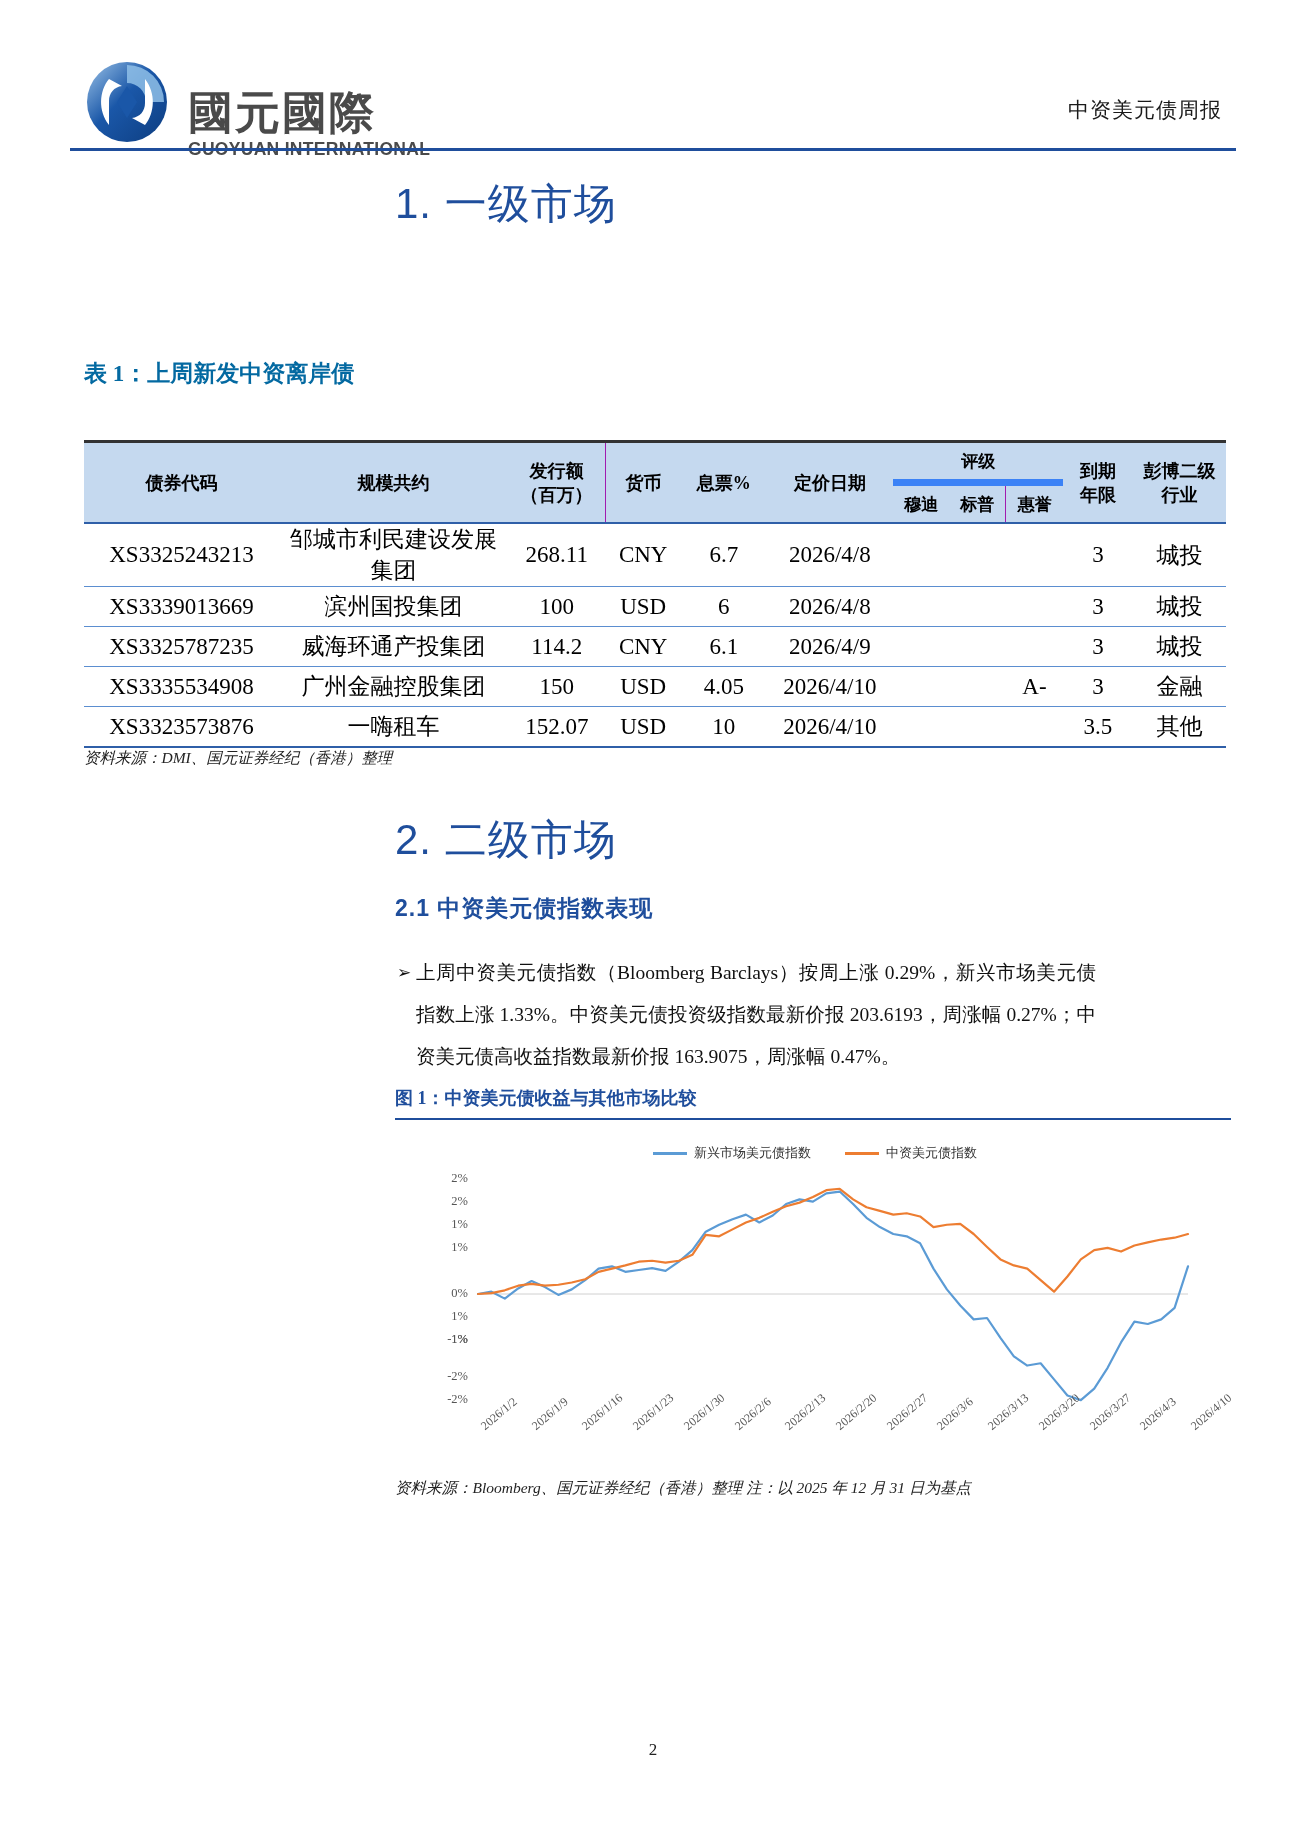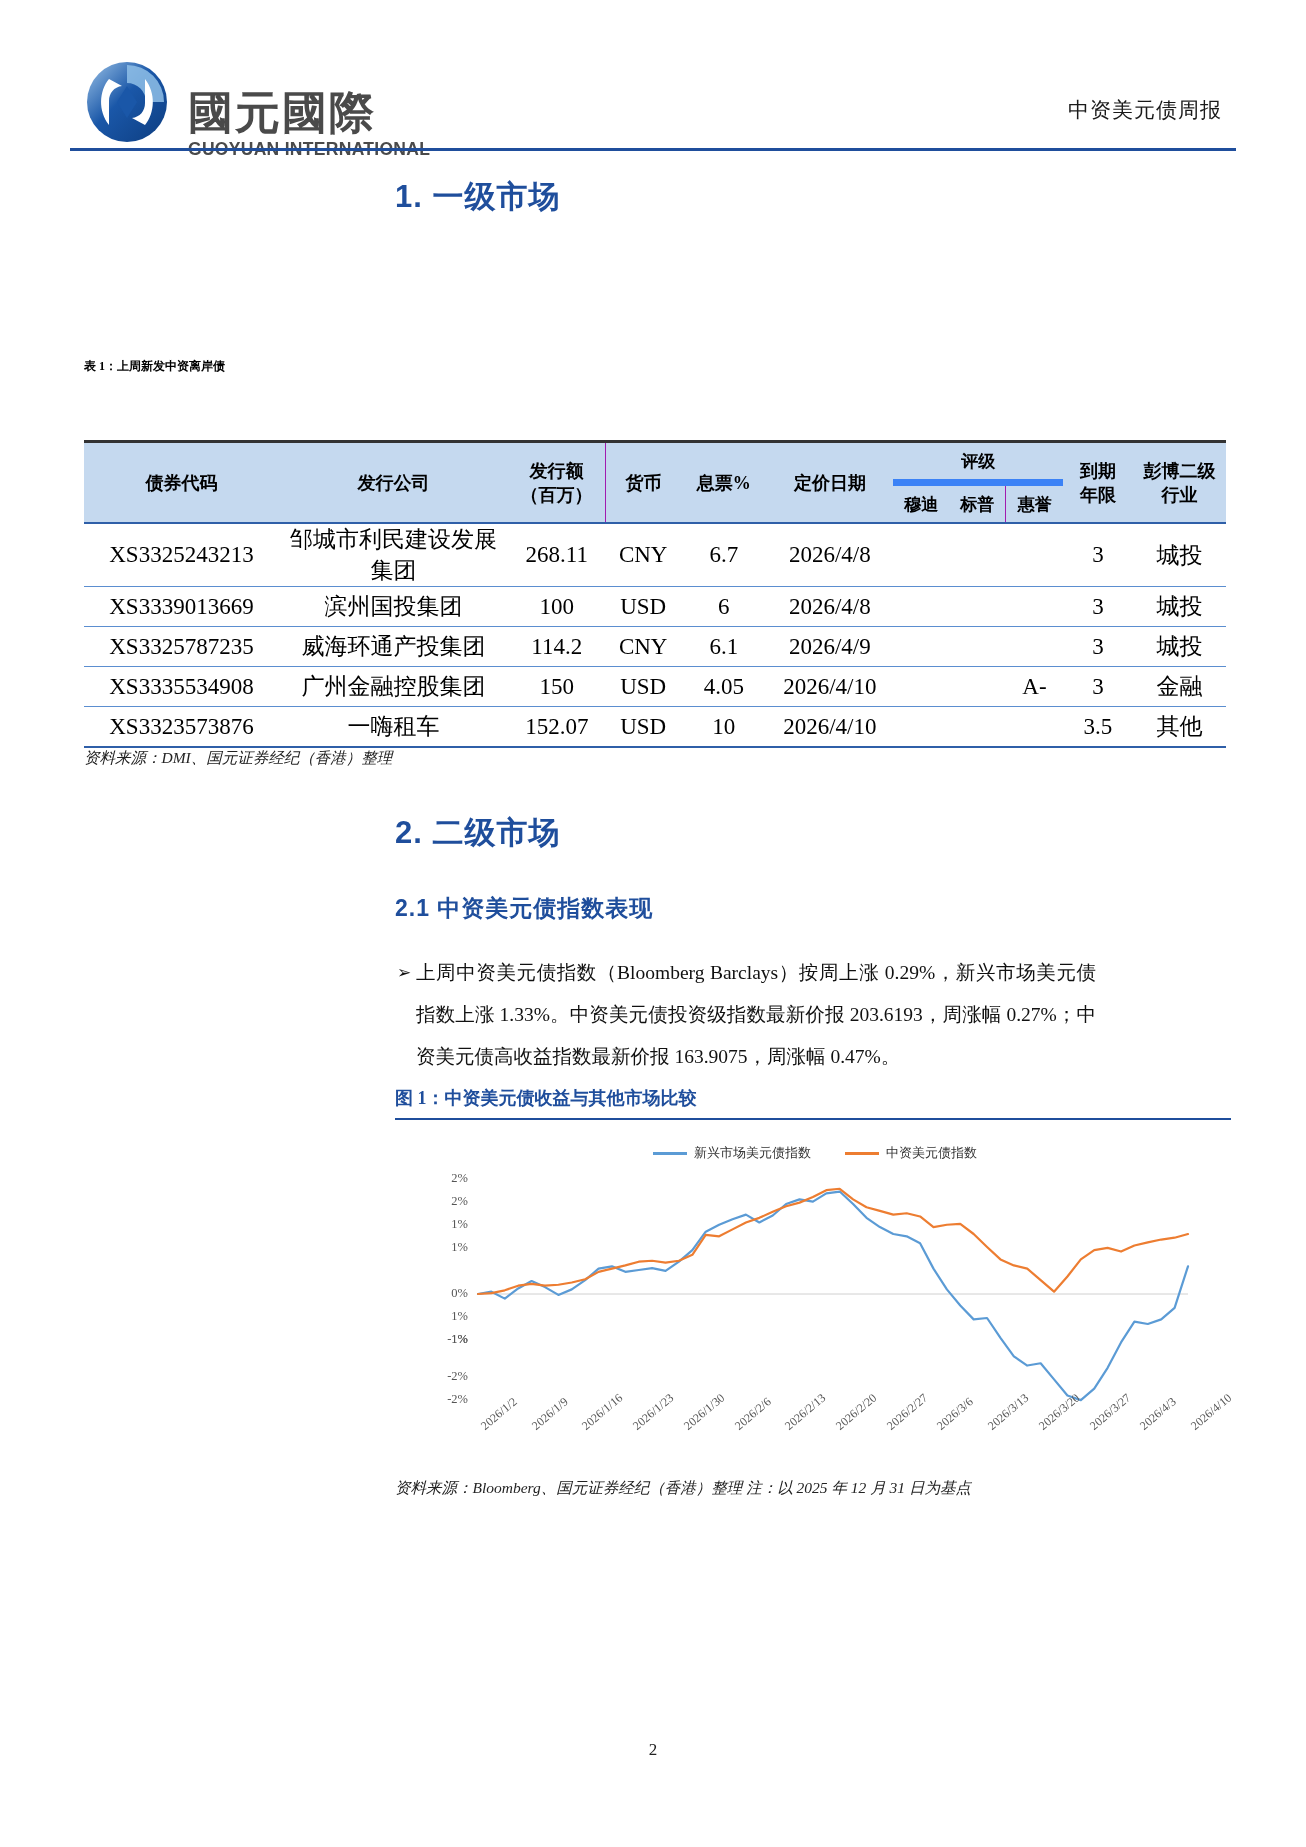--- a/index.html
+++ b/index.html
@@ -15,28 +15,28 @@
   .logo{position:absolute;left:84px;top:44px;display:flex;align-items:center;}
   .logo-mark{width:86px;height:86px;position:relative;}
   .logo-text{margin-left:18px;}
   .logo-cn{font-family:"Liberation Sans",sans-serif;font-size:45px;font-weight:bold;color:#4a4a4a;letter-spacing:2px;line-height:1;margin-top:46px;}
   .logo-en{font-family:"Liberation Sans",sans-serif;font-size:17.5px;font-weight:bold;color:#4a4a4a;letter-spacing:0.3px;margin-top:4px;}
   .header-title{position:absolute;right:84px;top:96px;font-size:21px;color:#1a1a1a;
     font-family:"Liberation Serif",serif;letter-spacing:1px;}
   .header-rule{position:absolute;left:70px;top:148px;width:1166px;height:3px;background:#1f4e9c;}
 
   
-  .h1{position:absolute;font-family:"Liberation Sans",sans-serif;font-weight:bold;
-      color:#1f4e9c;font-size:31px;letter-spacing:1px;}
+  .h1{position:absolute;font-family:"Liberation Sans",sans-serif;font-weight:normal;
+      color:#1f4e9c;font-size:42px;letter-spacing:1px;}
   .h2{position:absolute;font-family:"Liberation Sans",sans-serif;font-weight:bold;
       color:#1f4e9c;font-size:23px;letter-spacing:1px;}
   .para{position:absolute;font-size:19.5px;line-height:42px;color:#111;text-align:justify;}
 
   
-  .tbl-cap{position:absolute;font-weight:bold;font-size:12px;color:#000000;}
+  .tbl-cap{position:absolute;font-weight:bold;font-size:23px;color:#0369a1;}
   .tbl-wrap{position:absolute;left:84px;top:440px;width:1142px;}
   table.t1{border-collapse:collapse;width:1142px;font-size:18px;}
   table.t1 th,table.t1 td{padding:0;text-align:center;vertical-align:middle;}
   .hdrband{background:#c5d9ef;}
   .topline{border-top:3px solid #333;}
   .botline{border-bottom:2px solid #2f5fa8;}
   .rowline{border-bottom:1px solid #5b8ed0;}
   .vline{border-left:1px solid #a21caf;}
   .hdr-cell{height:74px;font-size:18px;}
   .hdr-sub{height:36px;font-size:17px;}
@@ -90,21 +90,21 @@
 
   <div class="h1" style="left:395px;top:176px;">1. 一级市场</div>
 
   <div class="tbl-cap" style="left:84px;top:358px;">表 1：上周新发中资离岸债</div>
 
   <div class="tbl-wrap">
     <table class="t1">
       <thead>
         <tr class="hdrband topline">
           <th class="hdr-cell" rowspan="2" style="width:200px;">债券代码</th>
-          <th class="hdr-cell" rowspan="2" style="width:250px;">发行公司</th>
+          <th class="hdr-cell" rowspan="2" style="width:250px;">规模共约</th>
           <th class="hdr-cell" rowspan="2" style="width:100px;">
             <div>发行额</div>
             <div>（百万）</div>
           </th>
           <th class="hdr-cell vline" rowspan="2" style="width:78px;">货币</th>
           <th class="hdr-cell" rowspan="2" style="width:90px;">息票%</th>
           <th class="hdr-cell" rowspan="2" style="width:130px;">定价日期</th>
           <th class="hdr-sub" colspan="3" style="border-bottom:7px solid #3b82f6;">评级</th>
           <th class="hdr-cell" rowspan="2" style="width:74px;">
             <div>到期</div>

